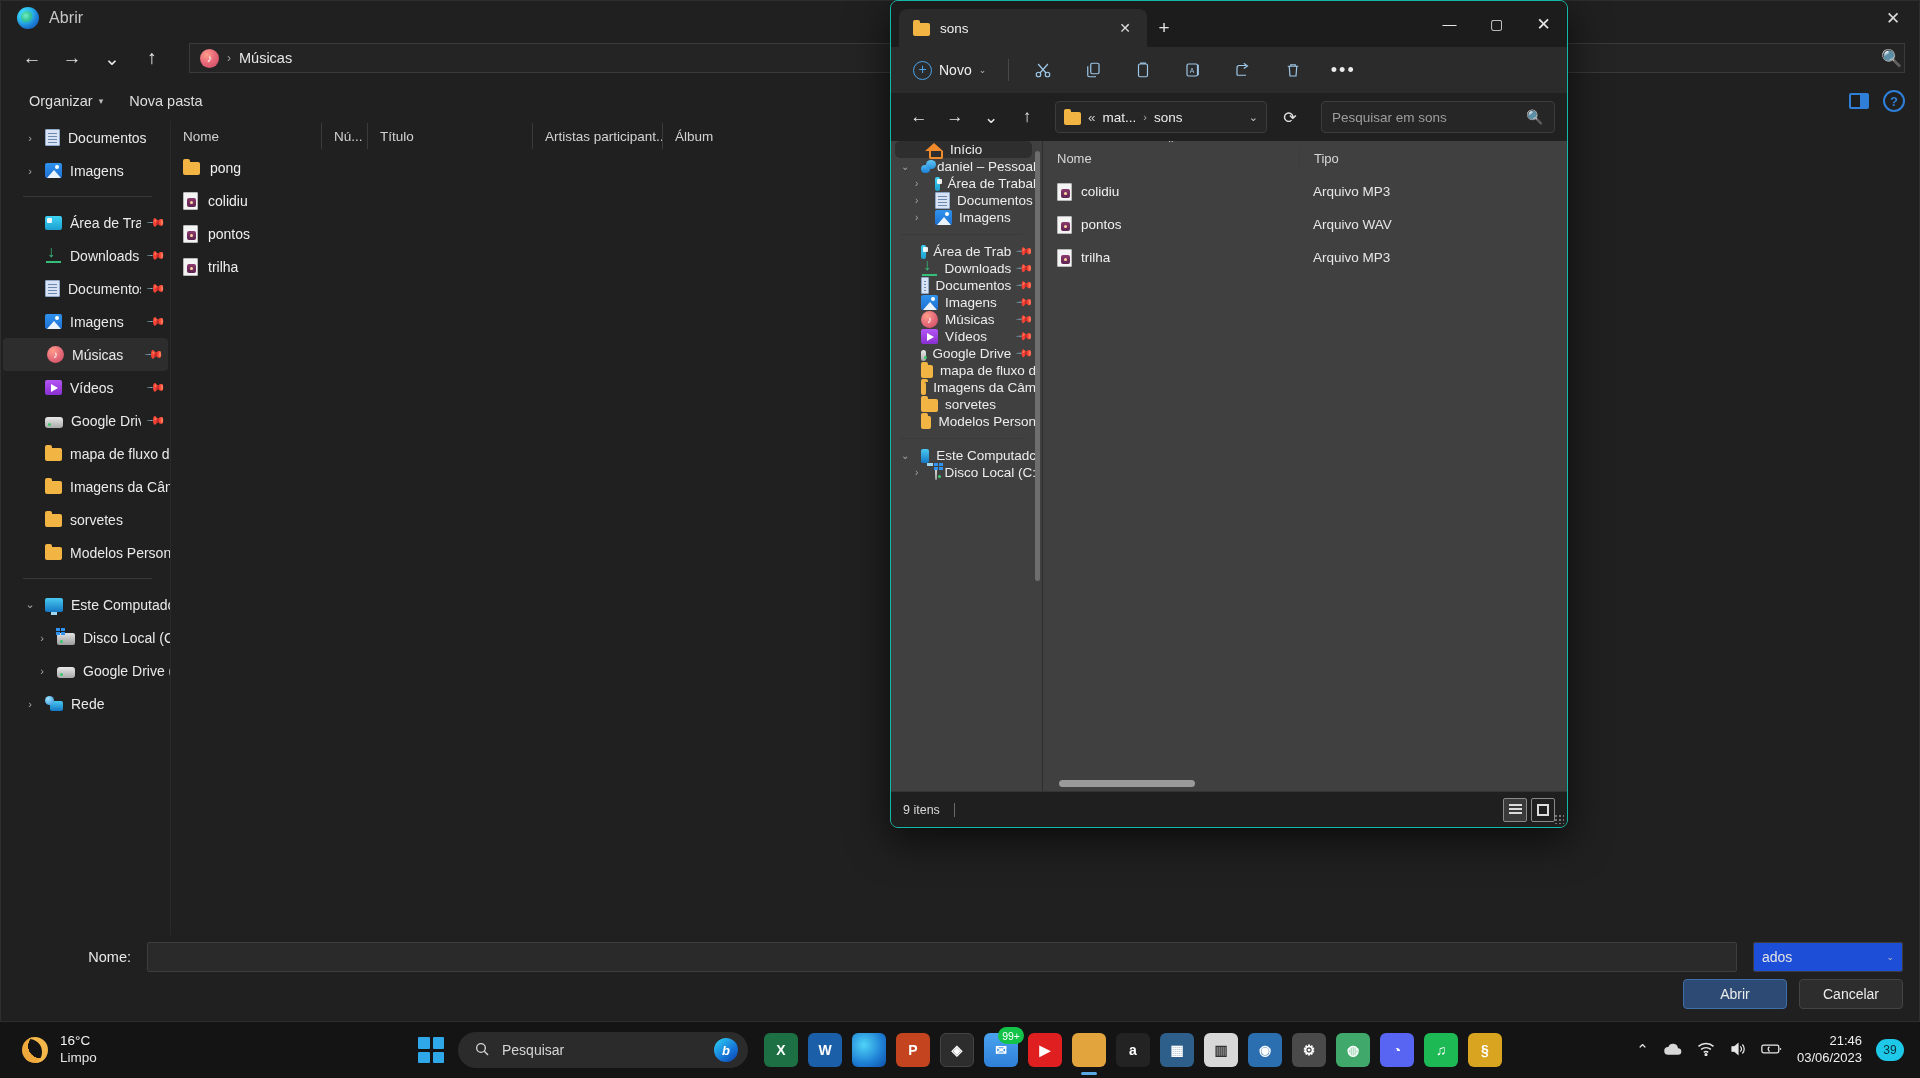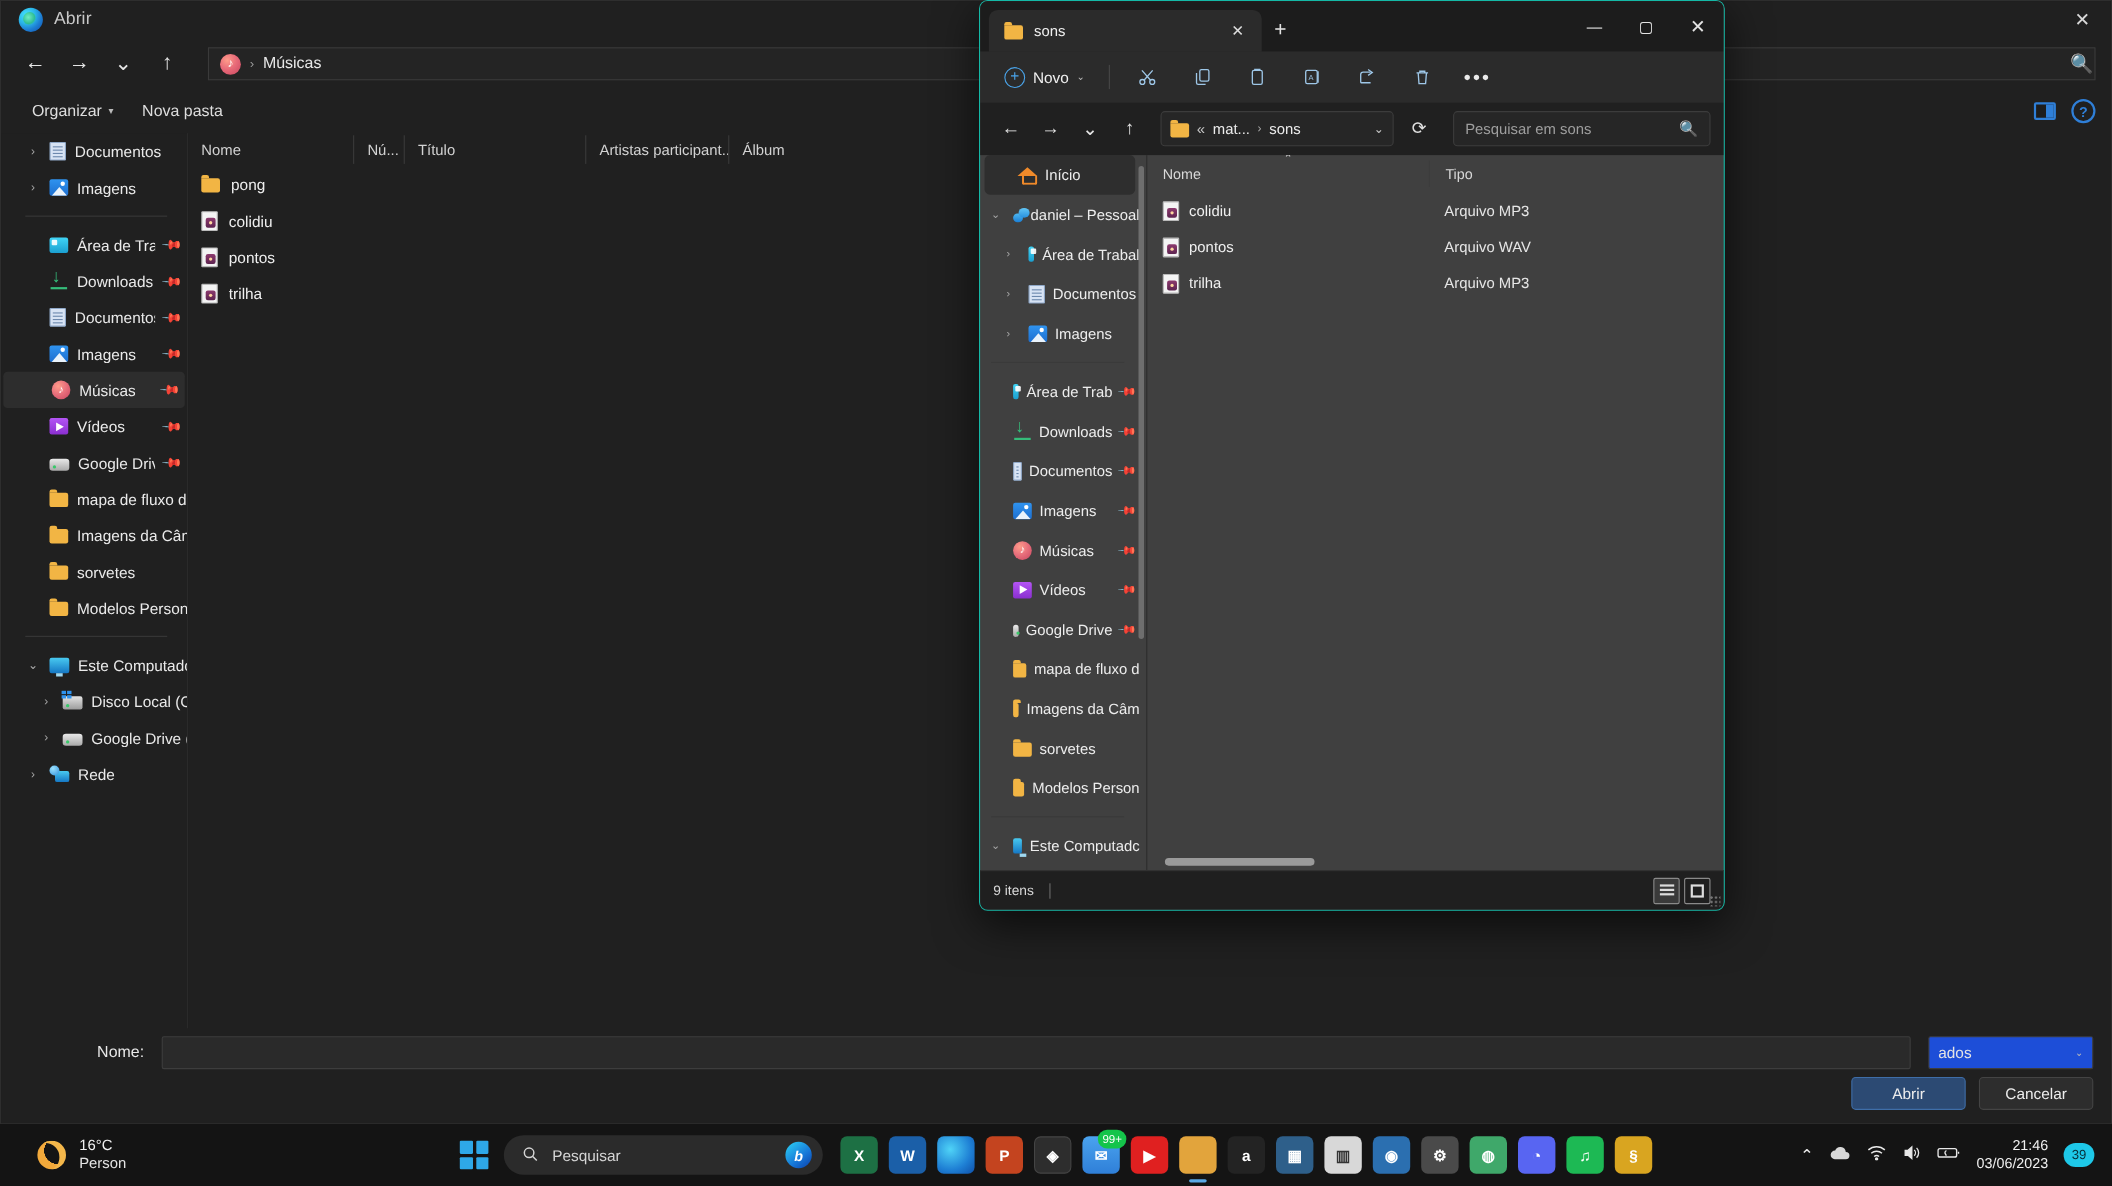--- a/index.html
+++ b/index.html
@@ -407,21 +407,21 @@
 
   .exp-body {
     position: absolute; left: 0; right: 0; top: 140px; bottom: 36px; display: flex;
   }
   .exp-tree {
     width: 152px; flex: none; position: relative; overflow: hidden;
     border-right: 1px solid #2d2d2d;
   }
   .exp-tree-inner { position: absolute; inset: 0 6px 0 0; }
   .exp-trow {
-    display: flex; align-items: center; height: 36px; gap: 7px;
+    display: flex; align-items: center; height: 17px; gap: 7px;
     padding-left: 10px; font-size: 13.5px; color: #ededed; white-space: nowrap;
   }
   .exp-trow.sel { background: #2e2e2e; border-radius: 5px; margin: 0 4px; }
   .exp-trow.lvl1 { padding-left: 10px; }
   .exp-trow.lvl2 { padding-left: 24px; }
   .exp-chev { width: 13px; flex: none; font-size: 10px; color: #a6a6a6; }
   .exp-chev.empty { visibility: hidden; }
   .exp-pin { margin-left: auto; margin-right: 4px; font-size: 11px; color: #9a9a9a; transform: rotate(45deg); }
   .exp-tsep { height: 1px; background: #3a3a3a; margin: 8px 14px 8px 10px; }
   .tree-scrollbar {
@@ -480,21 +480,21 @@
       radial-gradient(circle, #8a8a8a 1px, transparent 1.2px) 0 0/4px 4px;
     opacity: .8;
   }
 
   
   .taskbar {
     position: absolute; left: 0; bottom: 0; width: 1920px; height: 56px;
     background: #141414; display: flex; align-items: center;
   }
   .weather {
-    display: flex; align-items: center; gap: 12px; padding-left: 34px; width: 230px;
+    display: flex; align-items: center; gap: 12px; padding-left: 22px; width: 230px;
   }
   .moon {
     width: 26px; height: 26px; border-radius: 50%;
     background: radial-gradient(circle at 70% 35%, transparent 48%, #f2a93b 49%);
     box-shadow: inset -6px 2px 0 0 #f4b74a;
     position: relative;
   }
   .weather-text { line-height: 1.25; }
   .weather-temp { font-size: 13.5px; color: #f2f2f2; }
   .weather-cond { font-size: 13.5px; color: #e4e4e4; }
@@ -992,21 +992,21 @@
       </span>
     </div>
     <div class="resize-grip"></div>
   </div>
 
   <div class="taskbar">
     <div class="weather">
       <span class="moon"></span>
       <span class="weather-text">
         <div class="weather-temp">16°C</div>
-        <div class="weather-cond">Person</div>
+        <div class="weather-cond">Limpo</div>
       </span>
     </div>
 
     <div class="tb-center">
       <span class="win-logo">
           <i></i>
           <i></i>
           <i></i>
           <i></i>
         </span>

